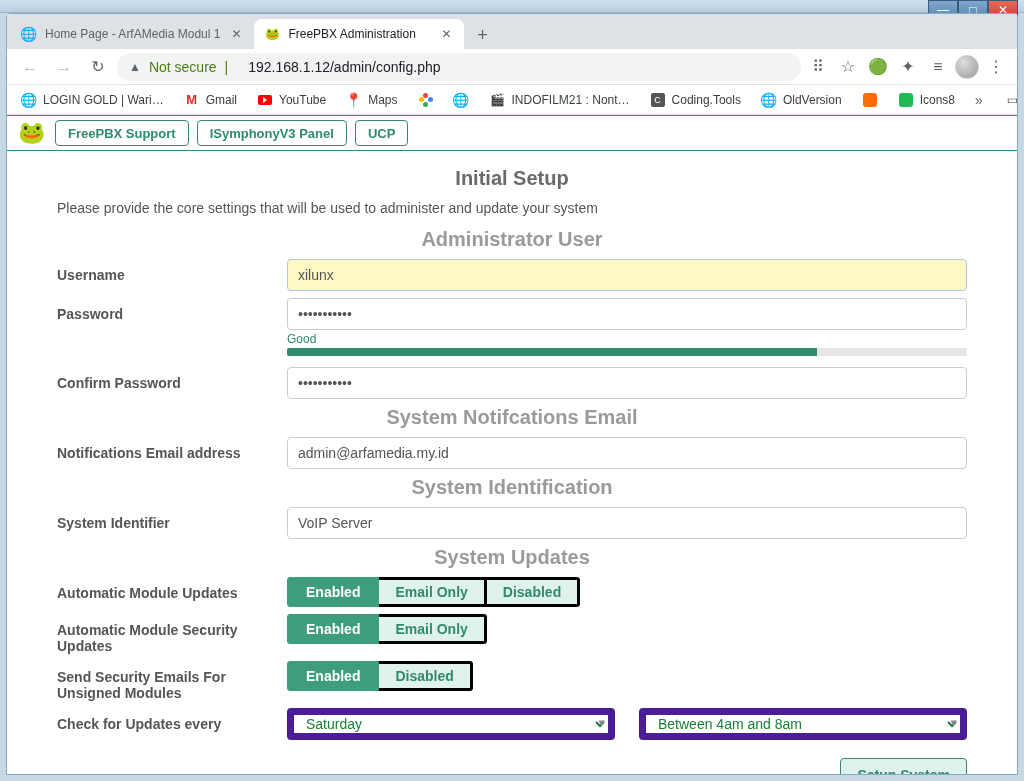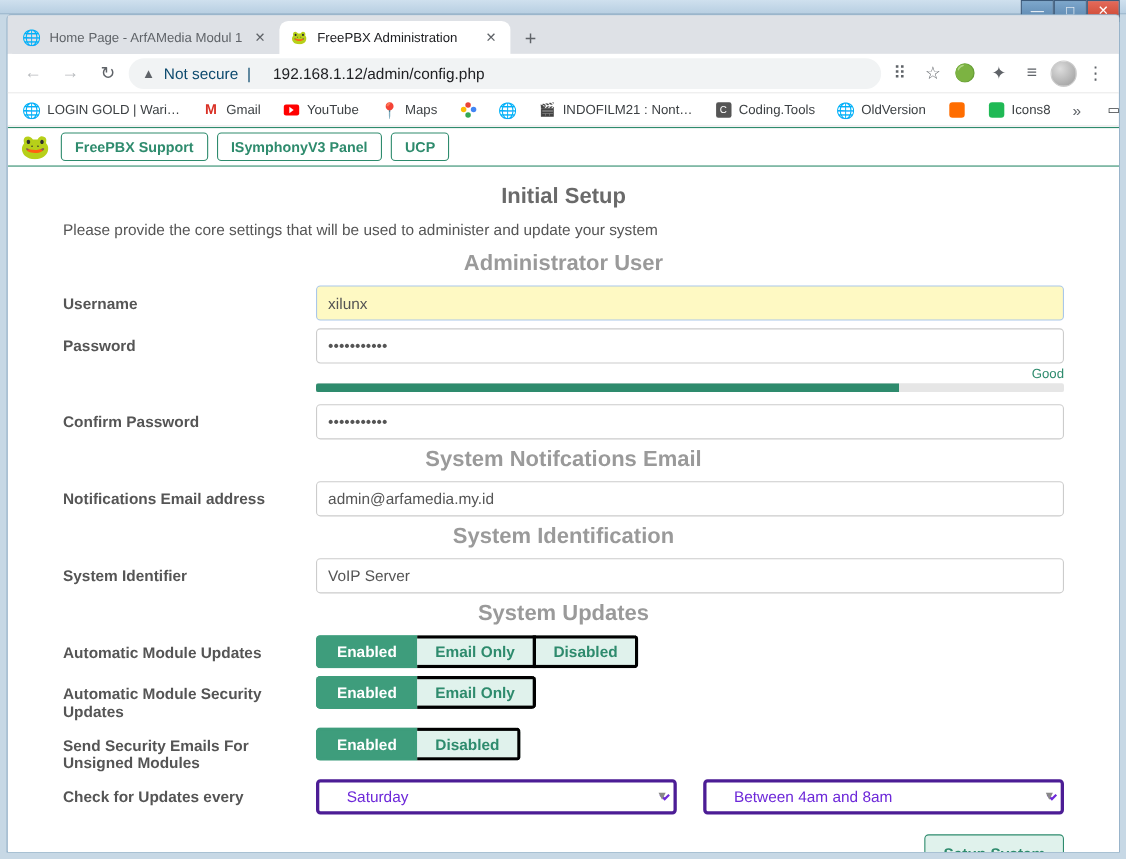--- a/index.html
+++ b/index.html
@@ -117,21 +117,21 @@
     background: #f1f3f4;
     border-radius: 14px;
     display: flex;
     align-items: center;
     padding: 0 12px;
     gap: 8px;
     color: #5f6368;
     font-size: 14px;
   }
   .url-field .lock { color: #5f6368; font-size: 12px; }
-  .url-field .ns { color: #0c4a6e; }
+  .url-field .ns { color: #4d7c0f; }
   .url-field .url { color: #202124; margin-left: 12px; }
   .ext-icon {
     width: 26px; height: 26px;
     display: flex; align-items: center; justify-content: center;
     color: #5f6368; font-size: 16px;
     cursor: pointer;
   }
   .avatar {
     width: 24px; height: 24px; border-radius: 50%;
     background: radial-gradient(circle at 35% 30%, #ddd, #999);
@@ -247,21 +247,20 @@
     background: #fff;
   }
   .text-input.hl {
     background: #fef9c3;
     border-color: #a9c7ea;
   }
   .pw-meter-label {
     font-size: 12px;
     color: #2e8b6d;
     margin: 2px 0 2px;
-    text-align: right;
   }
   .pw-meter {
     height: 8px;
     background: #e6e6e6;
     border-radius: 2px;
     overflow: hidden;
     margin-bottom: 4px;
   }
   .pw-meter .bar {
     height: 100%;
@@ -286,25 +285,25 @@
   }
   .btn-group .seg + .seg { border-left: none; }
   .btn-group .seg.active {
     background: #3e9d7c;
     color: #fff;
     border-color: #3e9d7c;
   }
   .select {
     height: 32px;
     width: 100%;
-    border: 3px solid #4c1d95;
+    border: 7px solid #4c1d95;
     border-radius: 4px;
-    padding: 0 21px;
-    font-size: 14px;
-    color: #6d28d9;
+    padding: 0 8px;
+    font-size: 14px;
+    color: #15803d;
     background: #fff;
   }
   .selects {
     display: flex;
     gap: 24px;
   }
   .selects .sel-wrap { flex: 1; position: relative; }
   .sel-wrap::after {
     content: "▾";
     position: absolute;

